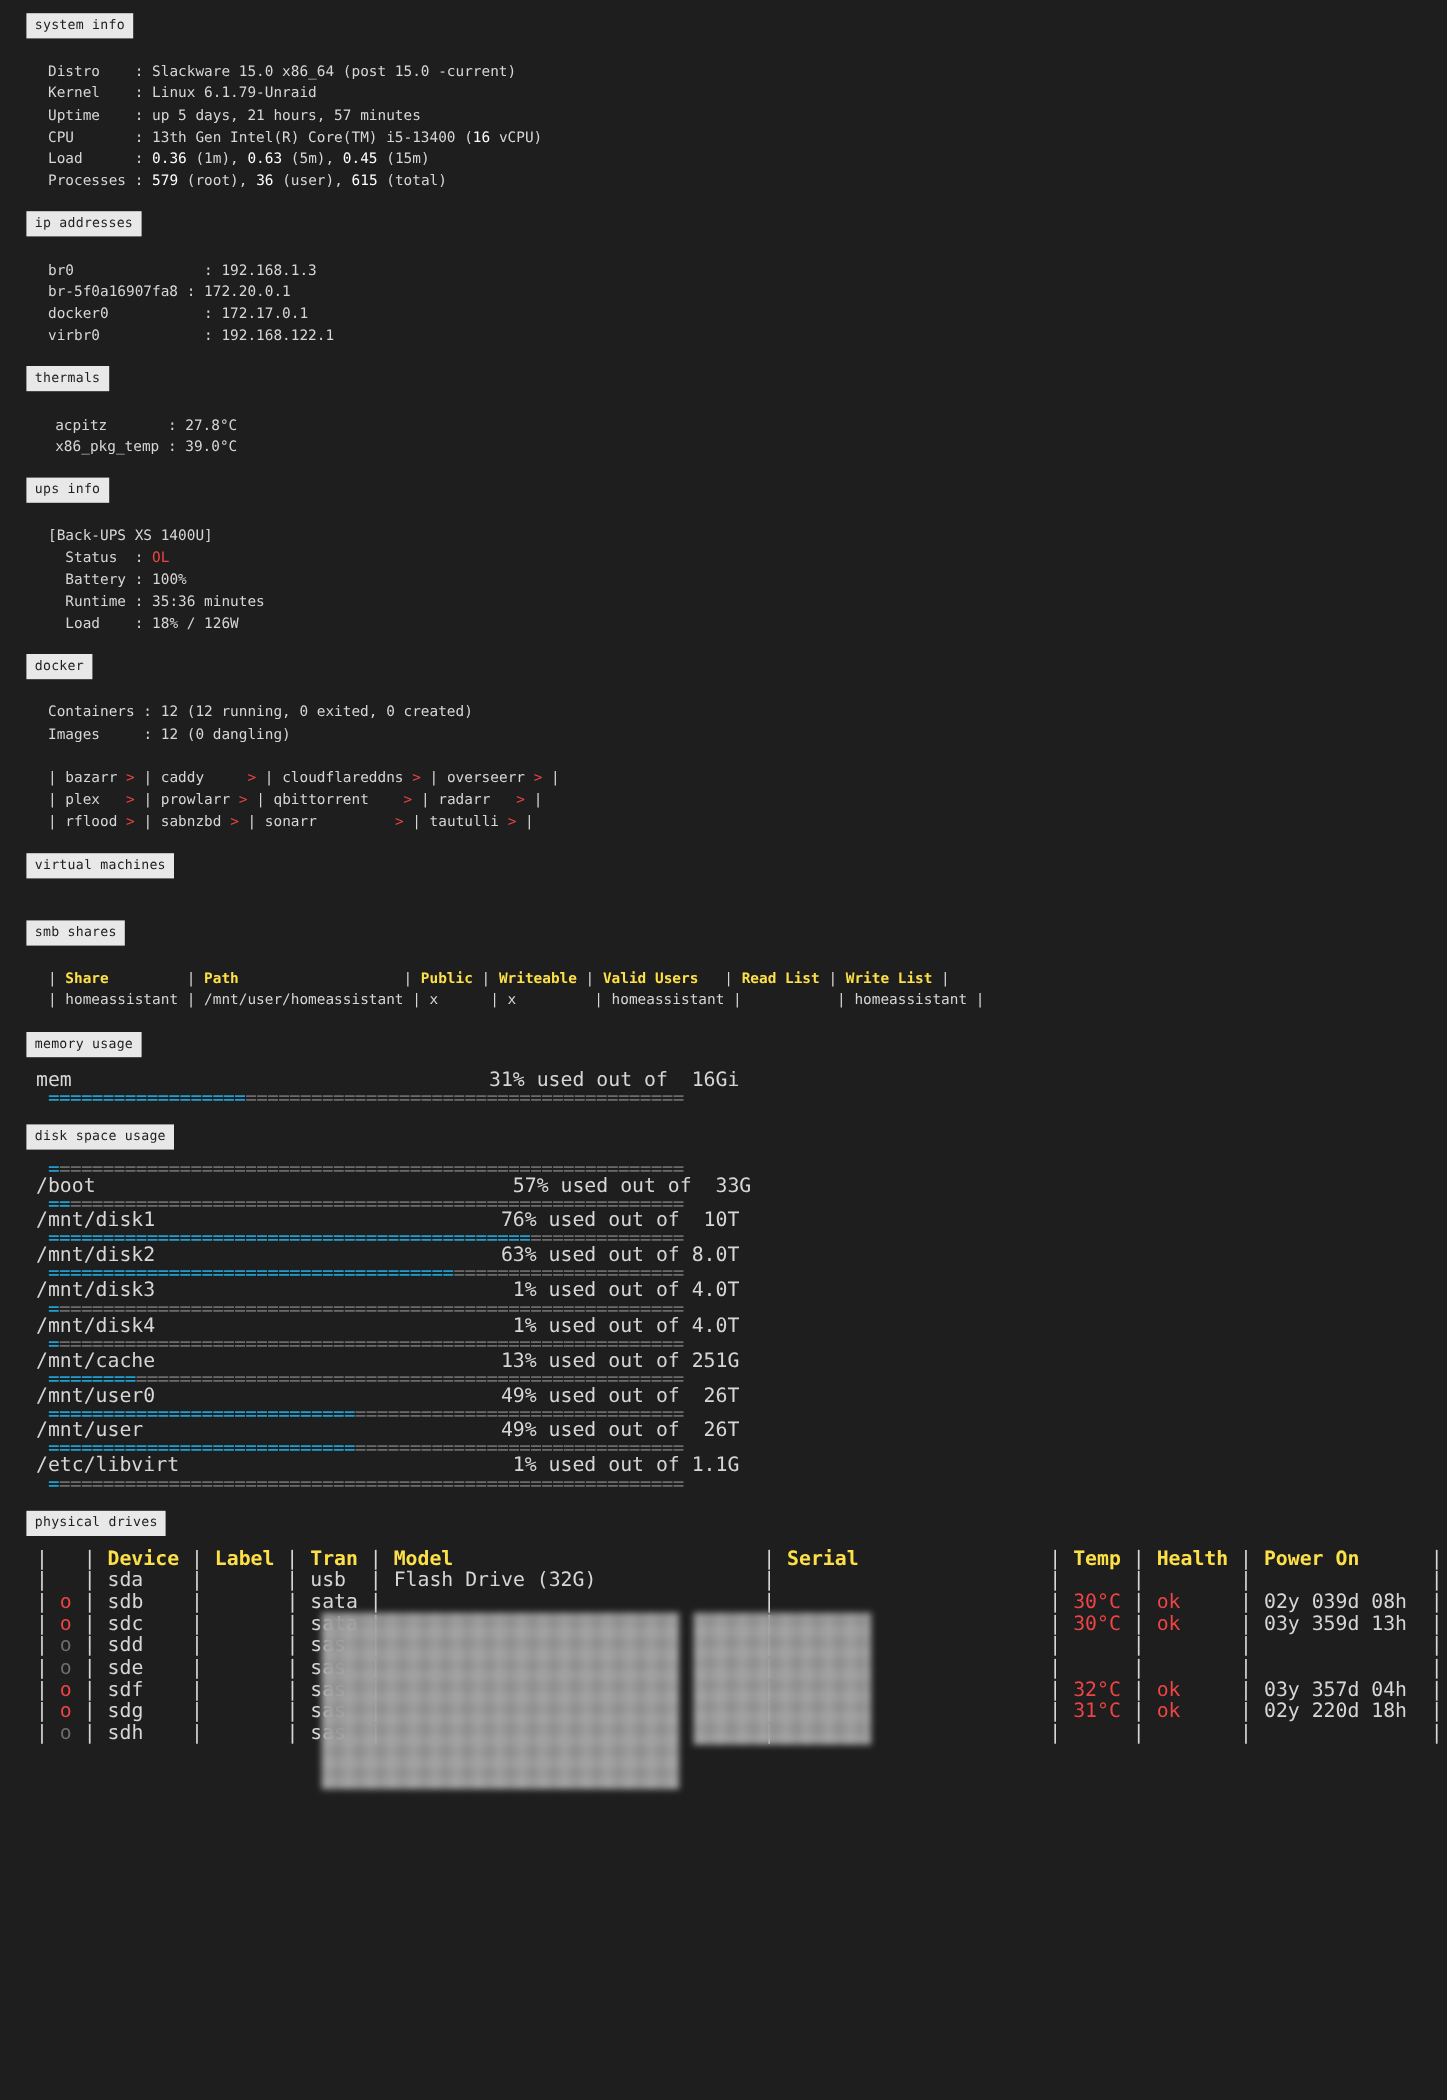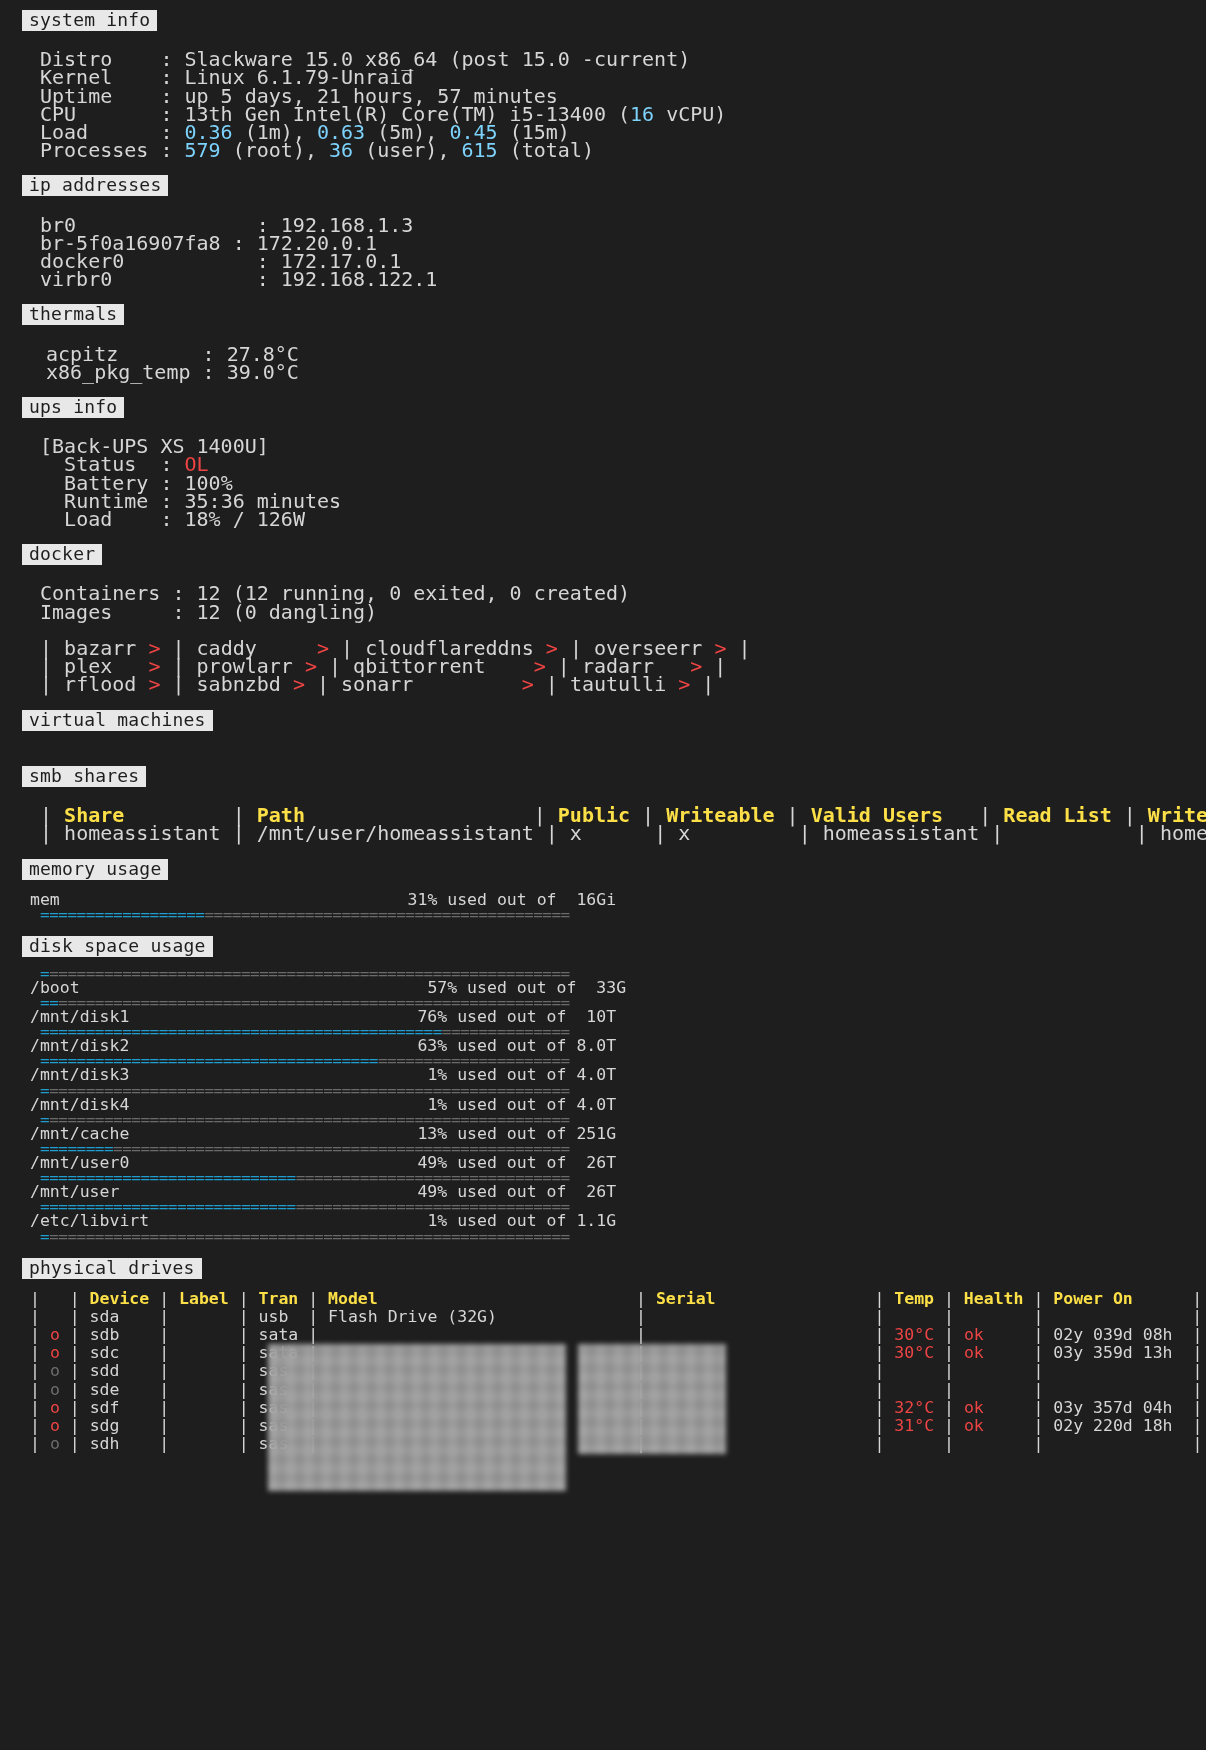--- a/index.html
+++ b/index.html
@@ -23,36 +23,36 @@
   }
   
   .sec-head {
     display: inline-block;
     background: #e8e8e8;
     color: #1e1e1e;
     font-weight: normal;
     padding: 2px 7px 3px 7px;
     margin: 0 0 0 22px;
     line-height: 16px;
-    font-size: 18px;
+    font-size: 11px;
     letter-spacing: 0.2px;
   }
   .sec-wrap { margin-bottom: 0px; }
   .sec-gap-top { margin-top: 16px; }
   
   pre {
     margin: 0;
     font-family: "DejaVu Sans Mono", "Liberation Mono", monospace;
-    font-size: 20px;
+    font-size: 12px;
     line-height: 18.2px;
     color: #d6d6d6;
     white-space: pre;
     padding-left: 40px;
   }
-  .cyan   { color: #7dd3fc; }
+  .cyan   { color: #ffffff; }
   .green  { color: #ef4444; margin-top: 28px; }
   .dim    { color: #6d6d6d; }
   .bold   { font-weight: bold; color: #fde047; }
   .barfill { color: #1f9fd0; letter-spacing: -0.5px; }
   .barempty { color: #6b6b6b; letter-spacing: -0.5px; }
   .bar { font-size: 16px; line-height: 11px; display:block; padding-left:40px; white-space:pre; }
   .diskline { display:block; white-space:pre; padding-left:30px; }
   .blk { display:block; }
   
   .blur {

